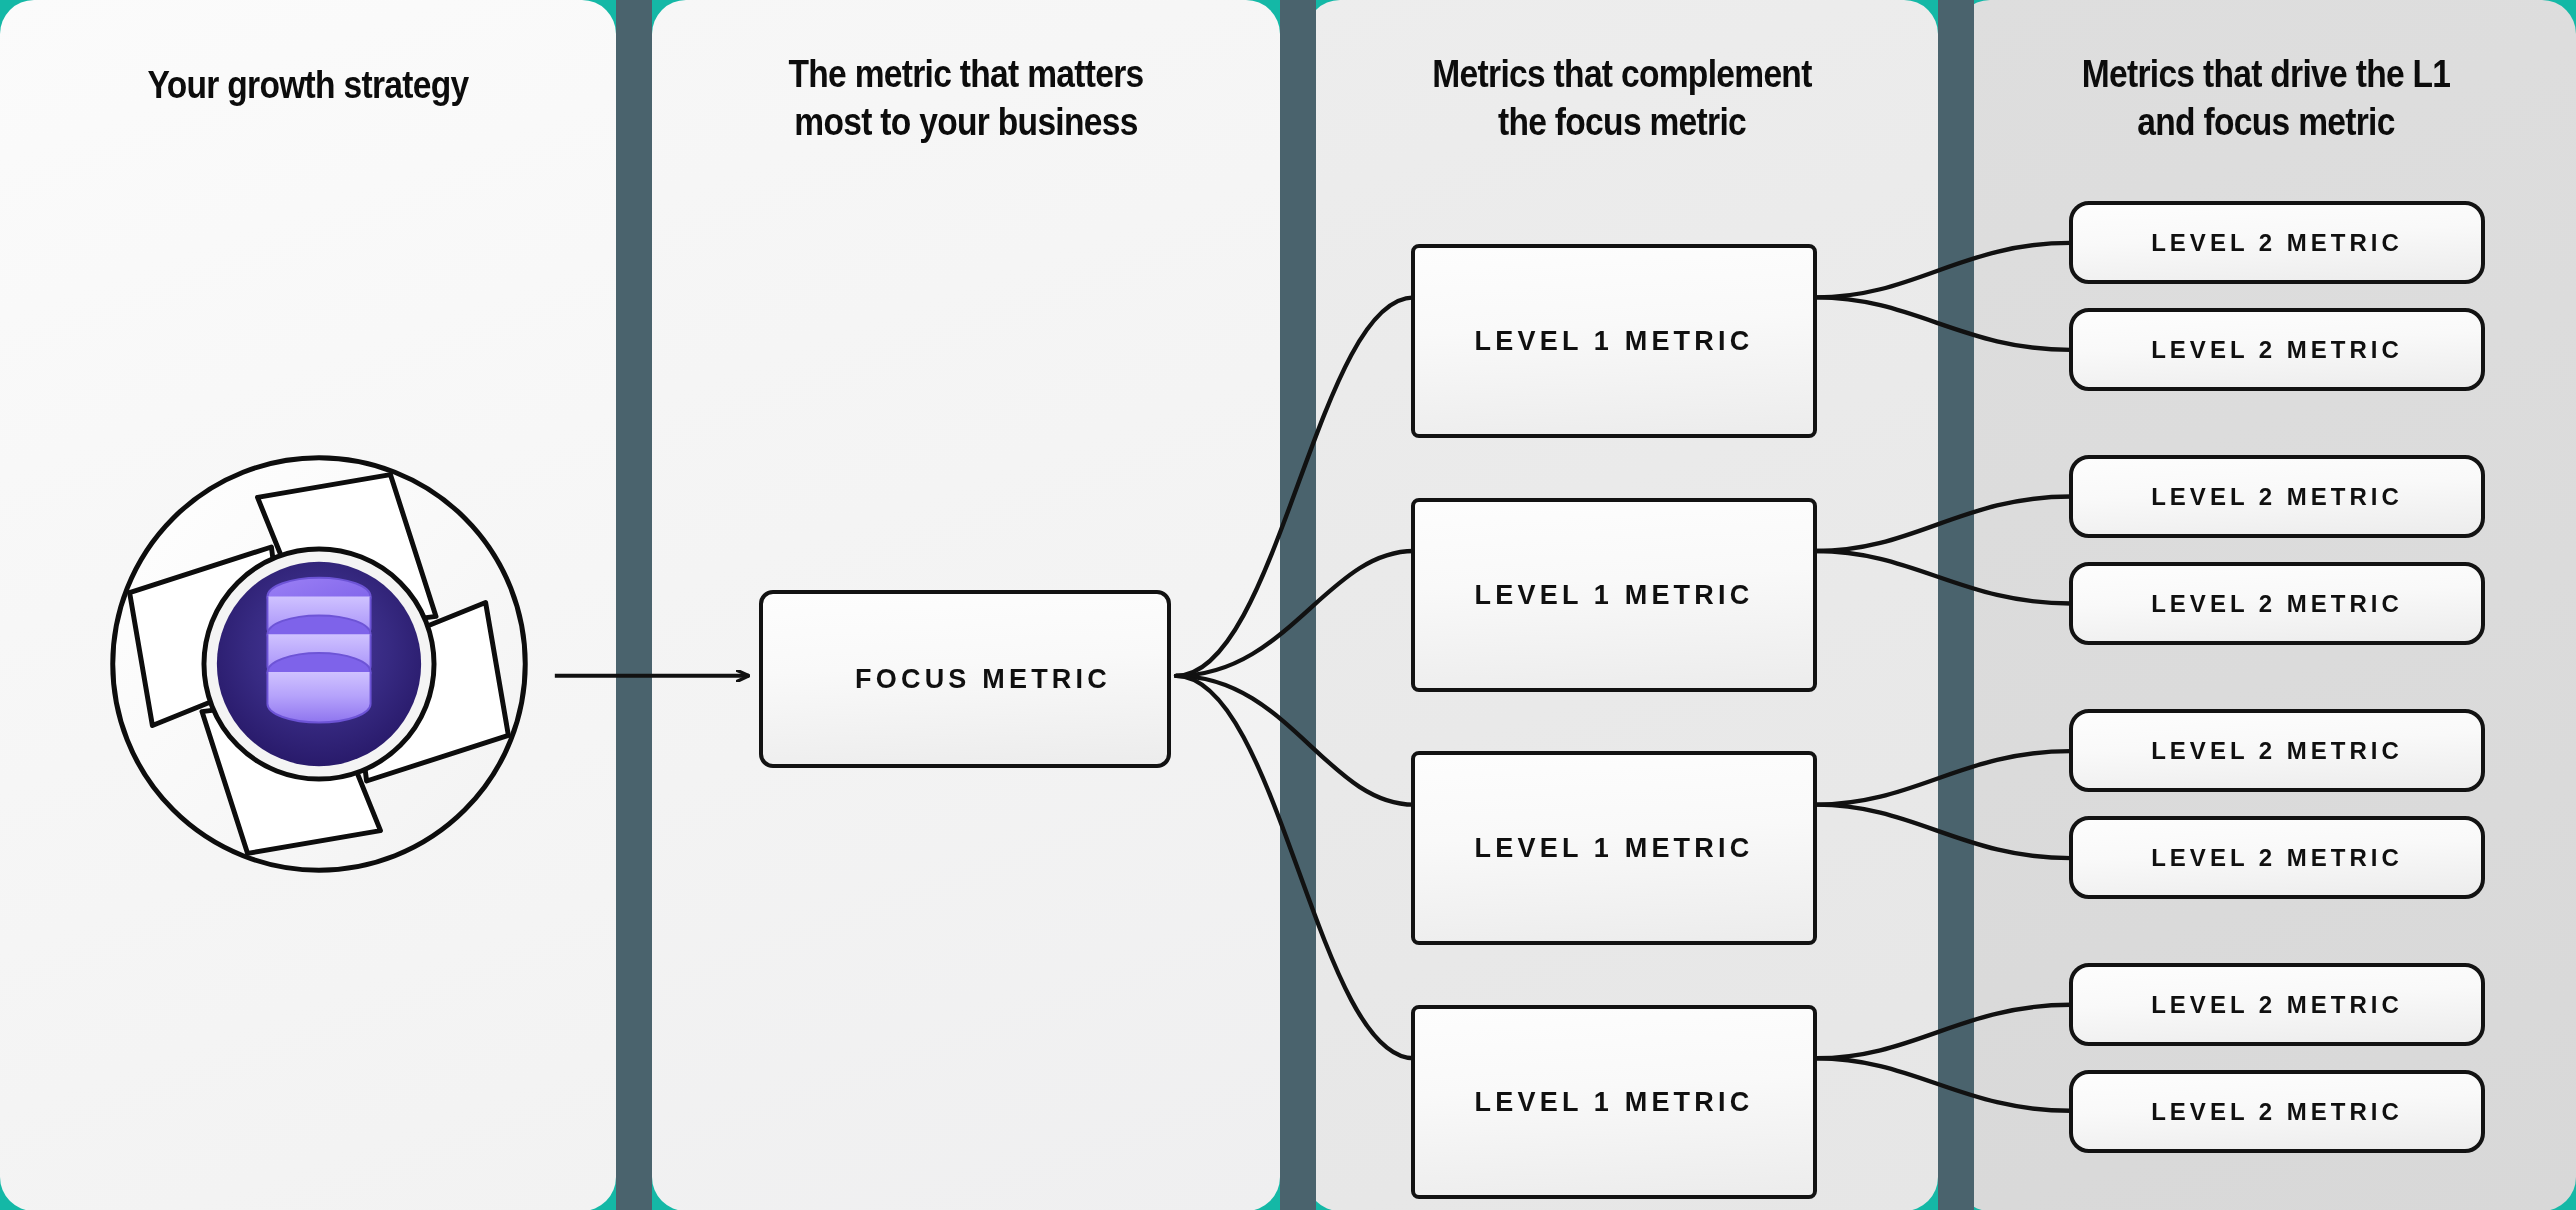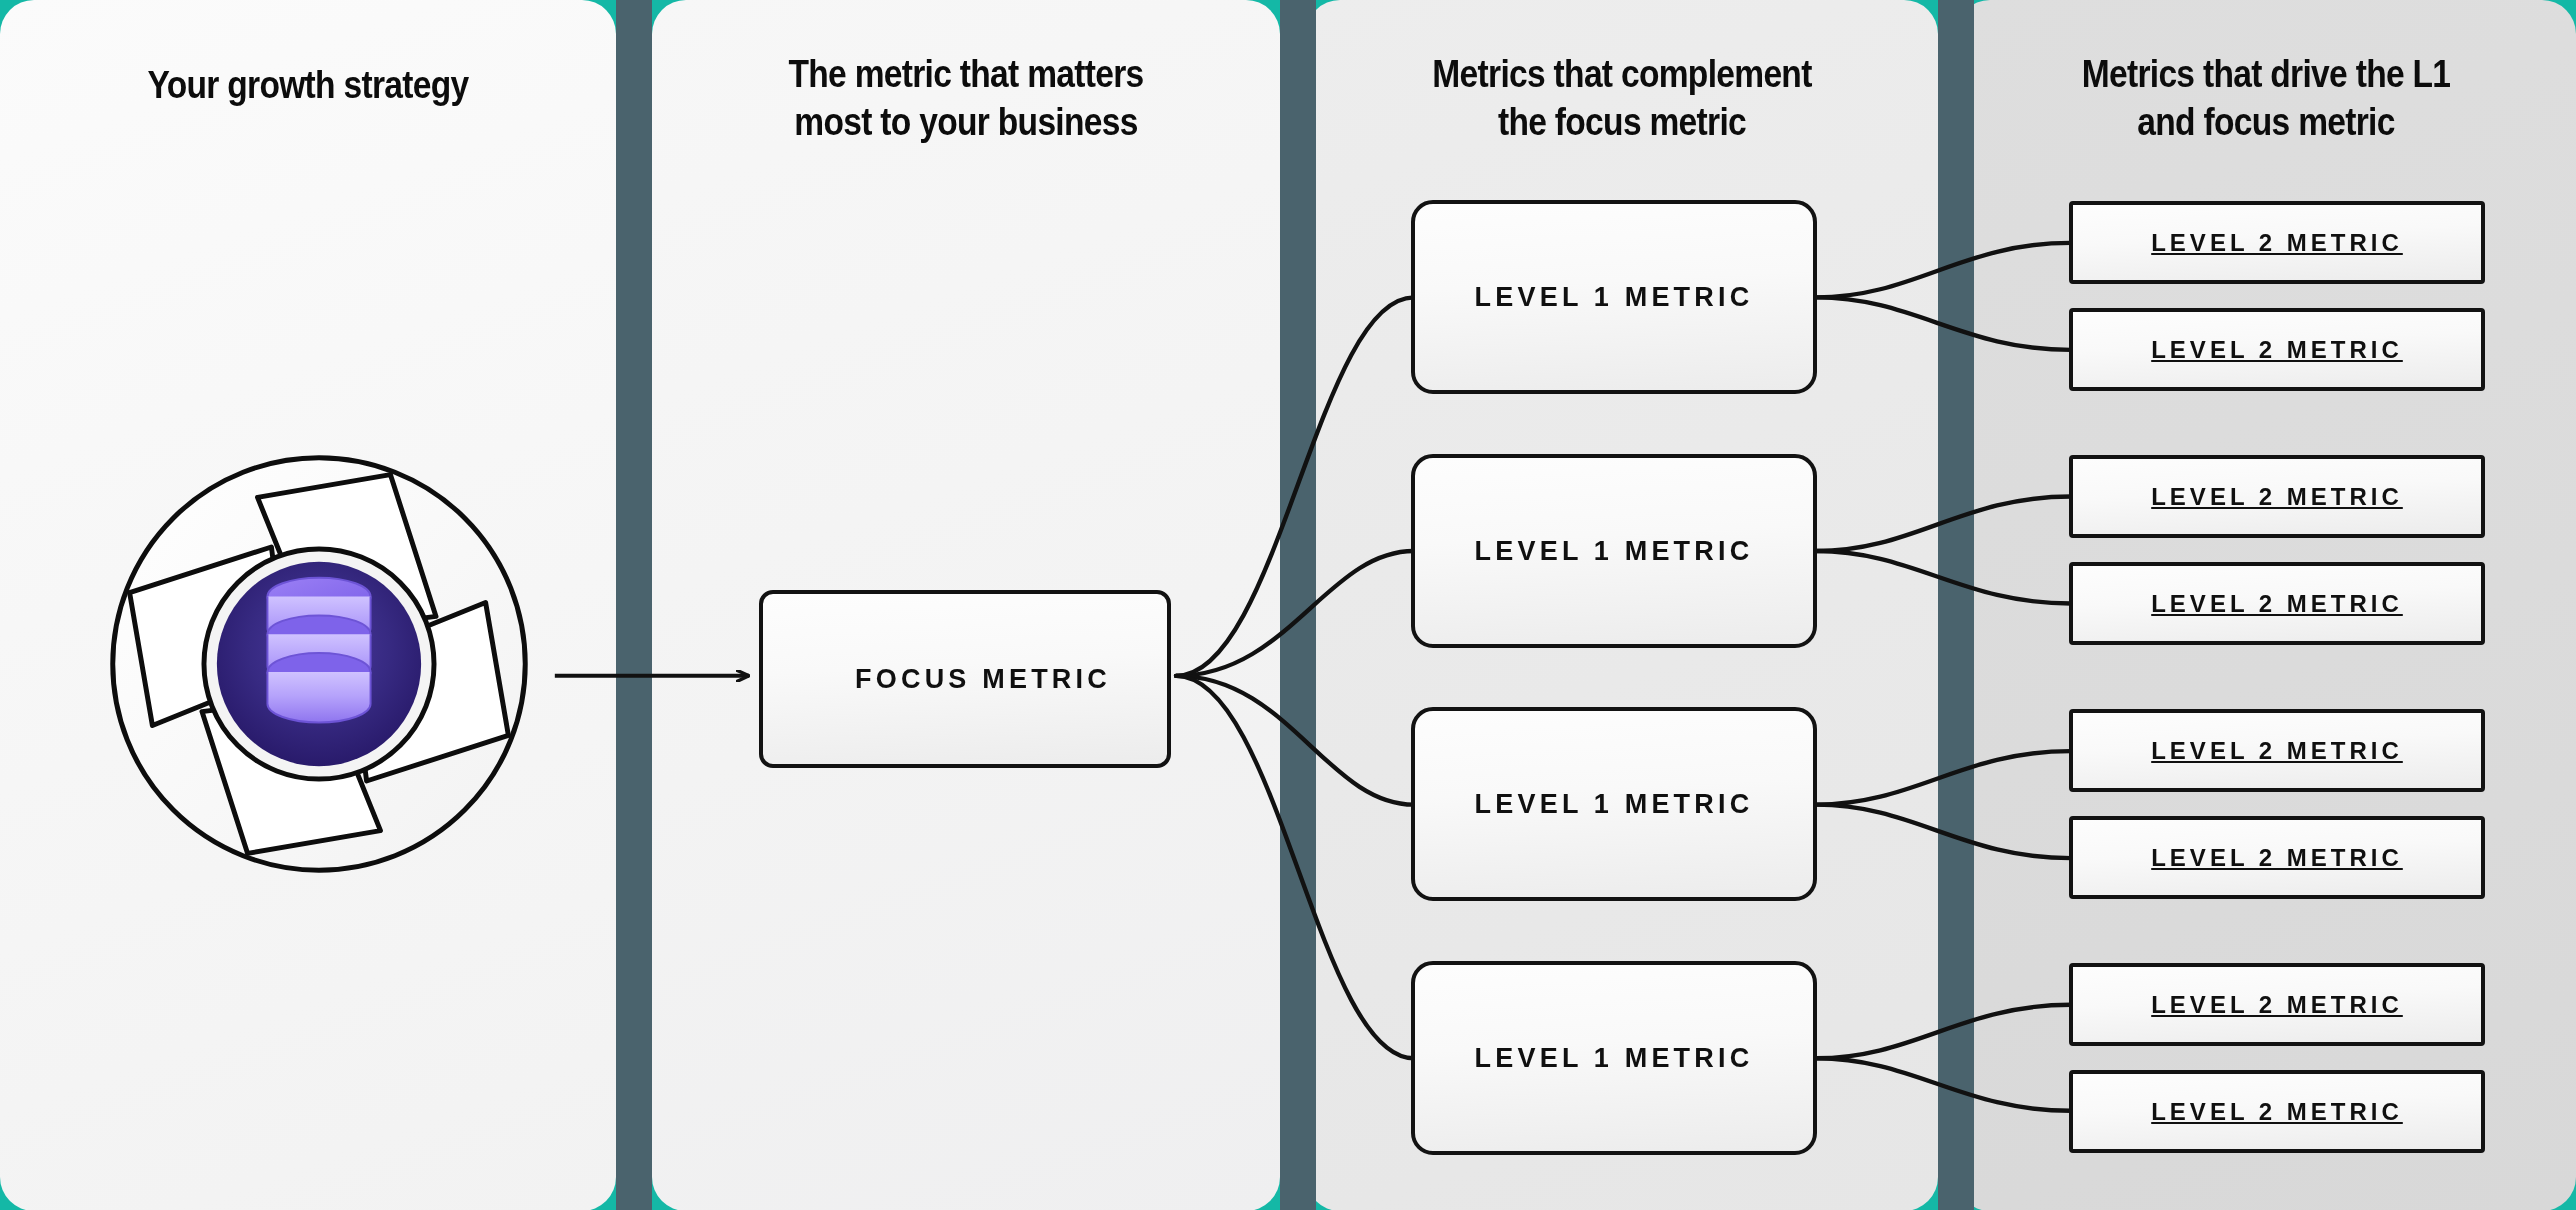--- a/index.html
+++ b/index.html
@@ -95,28 +95,28 @@
     font-weight: 700;
     letter-spacing: 4.2px;
     background: linear-gradient(177deg, #fdfdfd 0%, #f9f9f9 42%, #ececec 100%);
   }
   .focus-box {
     border-radius: 14px;
     font-size: 27px;
     padding-left: 36px;
   }
   .l1-box {
-    border-radius: 22px;
+    border-radius: 8px;
     font-size: 27px;
+    margin-top: 44px;
   }
   .l2-box {
-    border-radius: 4px;
+    border-radius: 20px;
     font-size: 24px;
     letter-spacing: 4px;
-    text-decoration: underline;
   }
 
   
   #aperture-graphic {
     position: absolute;
     left: 83px;
     top: 428px;
     width: 472px;
     height: 472px;
   }

